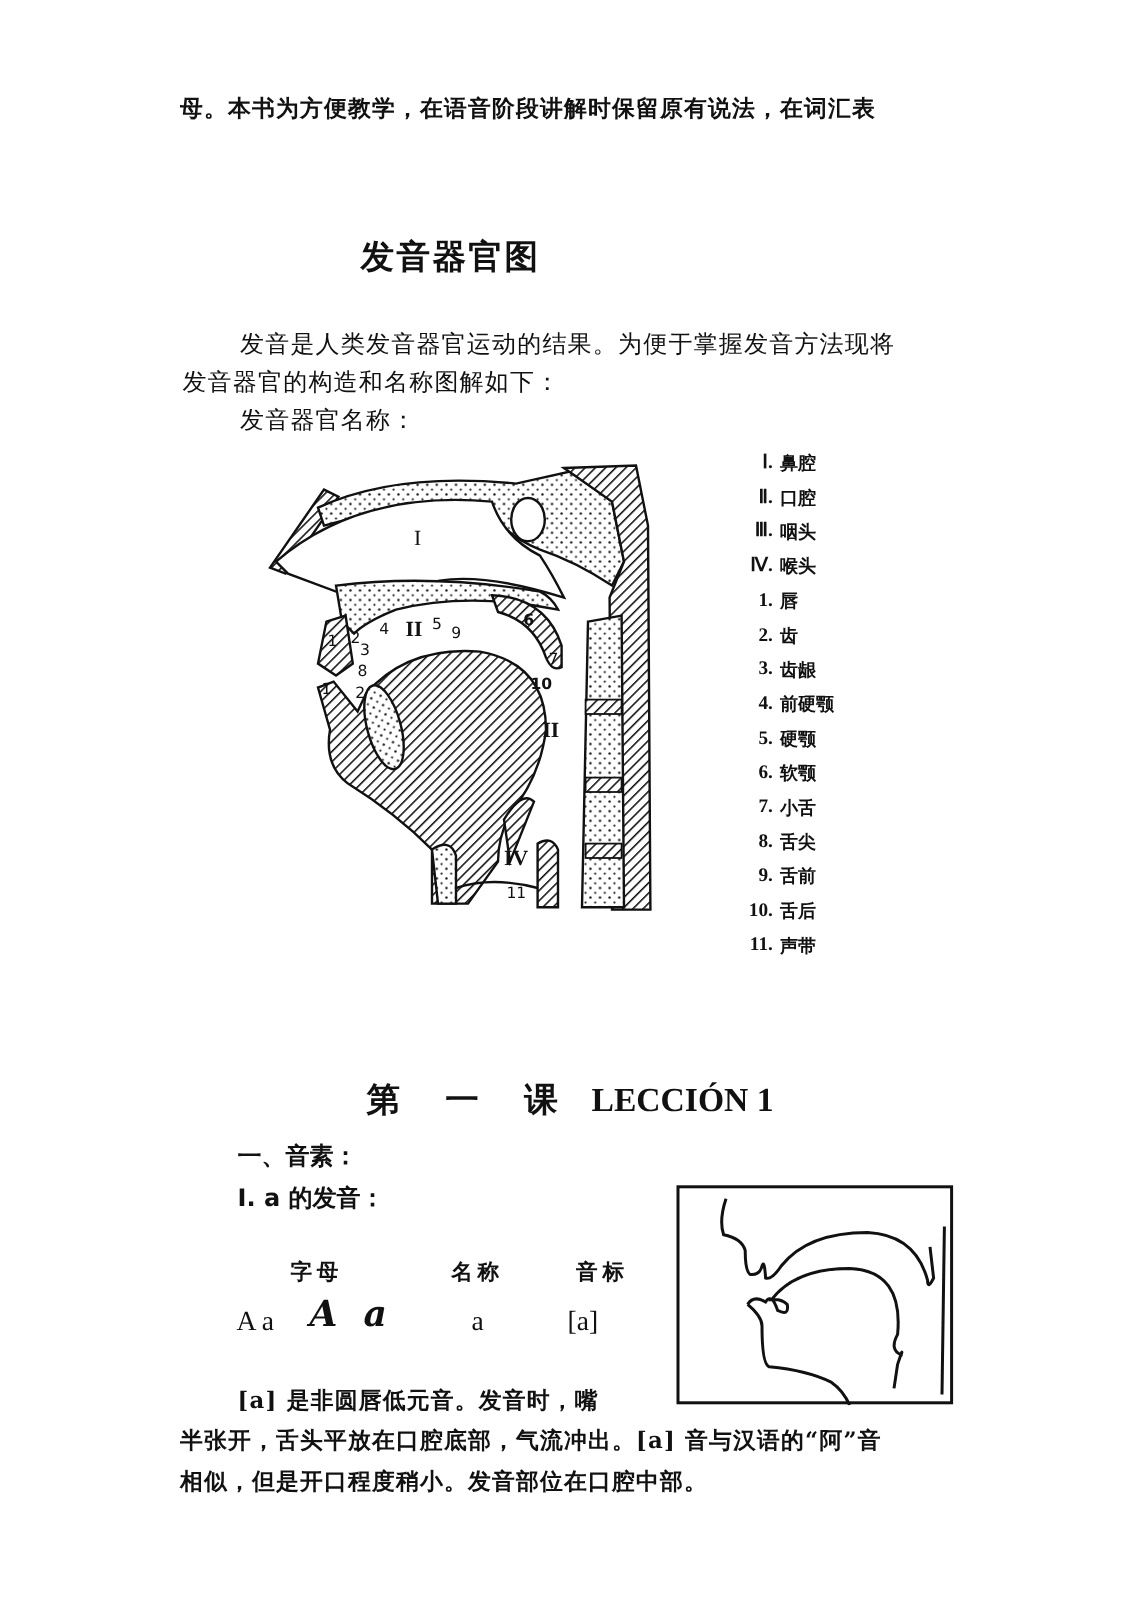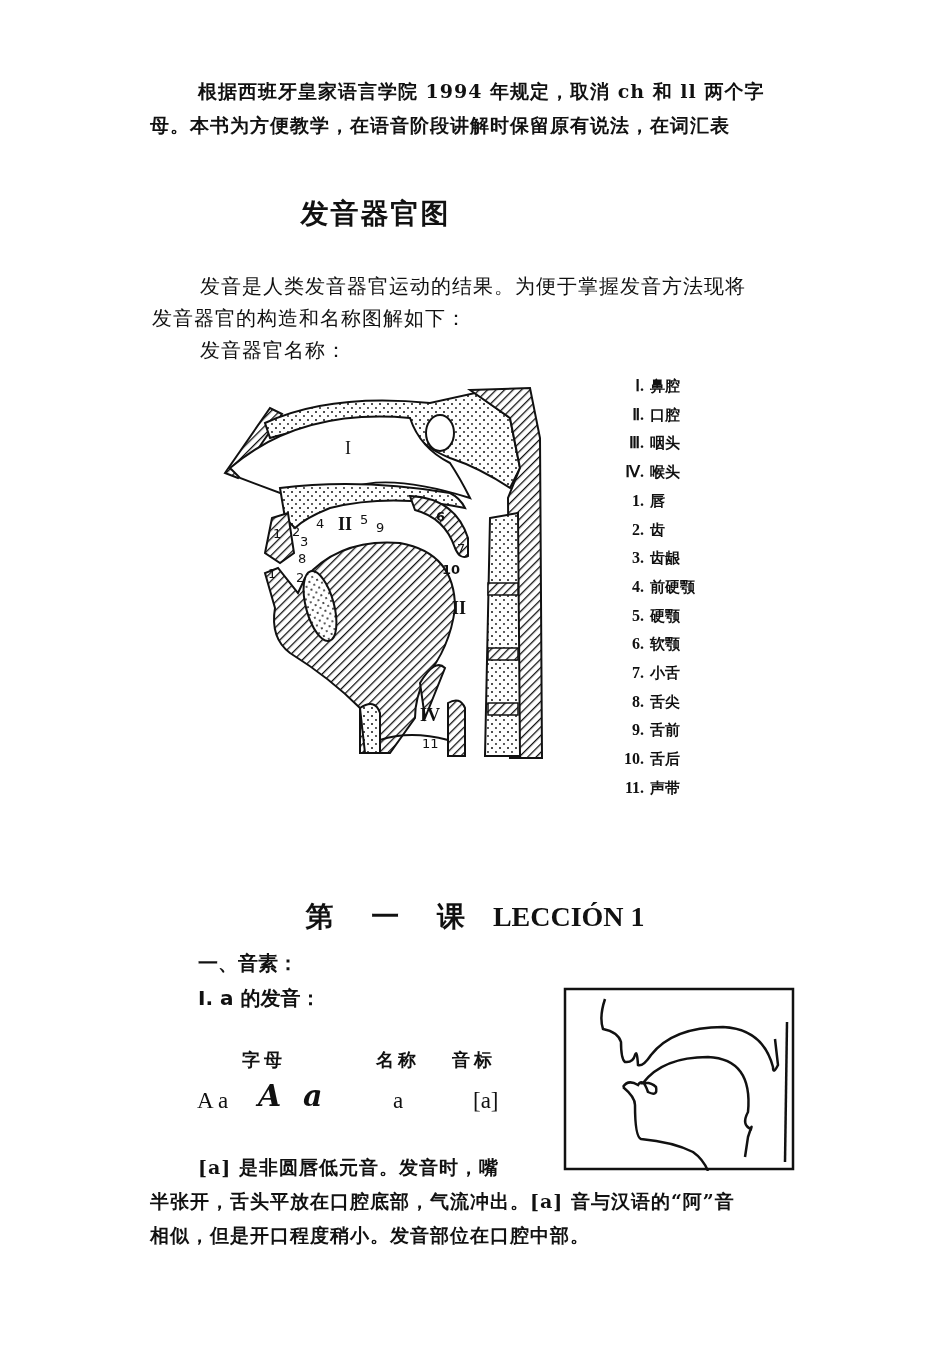--- a/index.html
+++ b/index.html
@@ -20,21 +20,20 @@
     .legend .lbl { margin-left: 6px; font-family: "DejaVu Sans", sans-serif; font-weight: bold; font-size: 15px; }
     .subhead { font-weight: bold; font-size: 20px; font-family: "DejaVu Sans", sans-serif; }
     .tbl-h { font-size: 18px; font-weight: bold; letter-spacing: 4px; }
     .tbl-v { font-size: 23px; font-family: "Liberation Serif", serif; }
     .script { font-family: "DejaVu Serif", serif; font-style: italic; font-weight: bold; font-size: 30px; }
   </style>
 </head>
 <body>
 
 <div class="abs para" style="left:150px; top:74px; width:680px;">
-  <div style="padding-left:48px;">根据西班牙皇家语言学院 1994 年规定，取消 ch 和 ll 两个字</div>
   <div>母。本书为方便教学，在语音阶段讲解时保留原有说法，在词汇表</div>
 </div>
 
 <div class="abs h-title" style="left:0; width:751px; text-align:center; top:195px;">发音器官图</div>
 
 <div class="abs para2" style="left:152px; top:270px; width:680px;">
   <div style="padding-left:48px;">发音是人类发音器官运动的结果。为便于掌握发音方法现将</div>
   <div>发音器官的构造和名称图解如下：</div>
   <div style="padding-left:48px;">发音器官名称：</div>
 </div>
@@ -170,21 +169,21 @@
 
 <div class="abs lesson" style="left:0; width:950px; text-align:center; top:886px;margin-top:12px;">
   <span class="cn">第 一 课</span><span class="lat">LECCIÓN 1</span>
 </div>
 
 <div class="abs subhead" style="left:198px; top:950px;">一、音素：</div>
 <div class="abs subhead" style="left:198px; top:985px;">I. a 的发音：</div>
 
 <div class="abs tbl-h" style="left:242px; top:1048px;">字母</div>
 <div class="abs tbl-h" style="left:376px; top:1048px;">名称</div>
-<div class="abs tbl-h" style="left:452px; top:1048px;text-align:right;">音标</div>
+<div class="abs tbl-h" style="left:480px; top:1048px;text-align:right;">音标</div>
 
 <div class="abs tbl-v" style="left:197px; top:1088px;">A a</div>
 <div class="abs script" style="left:258px; top:1078px;">A</div>
 <div class="abs script" style="left:303px; top:1078px;">a</div>
 <div class="abs tbl-v" style="left:393px; top:1088px;">a</div>
 <div class="abs tbl-v" style="left:473px; top:1088px;">[a]</div>
 
 <svg class="abs" style="left:563px; top:987px;" width="232" height="184" viewBox="0 0 232 184">
   <rect x="2" y="2" width="228" height="180" fill="#fff" stroke="#111" stroke-width="2.5"></rect>
   <path d="M42 12 Q36 30 40 42 Q55 45 58 55 Q58 72 62 75 Q70 76 72 68 Q74 62 75 78 Q80 80 88 68 Q110 40 160 40 Q200 42 210 80 Q210 88 215 78 L212 52" fill="none" stroke="#111" stroke-width="2.5"></path>

